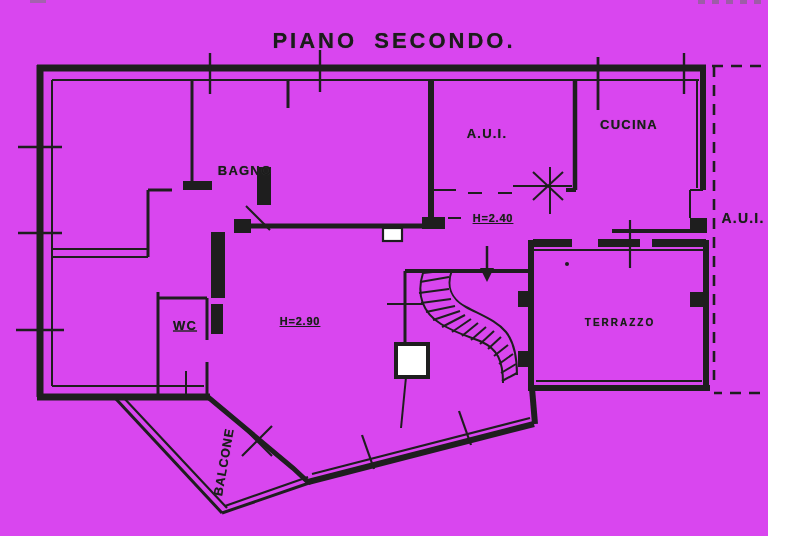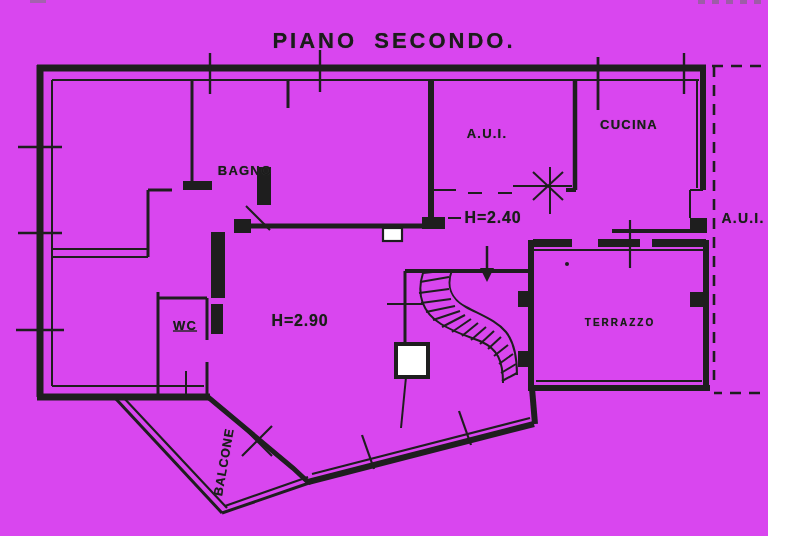--- a/index.html
+++ b/index.html
@@ -4,21 +4,21 @@
 <style>
   html,body{margin:0;padding:0;background:#ffffff;}
   .page{position:relative;width:768px;height:536px;background:#d946ef;overflow:hidden;
         font-family:"Liberation Sans", sans-serif;}
   svg{position:absolute;left:0;top:0;}
   .label{position:absolute;transform:translate(-50%,-50%);font-weight:bold;
          font-size:13px;letter-spacing:1.2px;color:#1b1b1b;white-space:nowrap;
          text-shadow:0 0 .7px #444;}
   .title{font-size:22px;letter-spacing:3px;word-spacing:8px;}
   .terr{font-size:10px;letter-spacing:2px;}
-  .h-ann{font-size:16px;letter-spacing:.8px;}
+  .h-ann{font-size:11px;letter-spacing:.8px;text-decoration:underline;}
   .balcone{font-size:12.5px;letter-spacing:1px;transform:translate(-50%,-50%) rotate(-80deg);}
   .aui-r{font-size:14px;}
   .artifact{position:absolute;filter:blur(.7px);opacity:.55;}
   .a1{left:698px;top:0;width:100px;height:4px;
       background:repeating-linear-gradient(90deg,#6f6f6f 0 7px,transparent 7px 14px);}
   .a2{left:30px;top:0;width:16px;height:3px;background:#7a7a7a;}
 </style>
 </head>
 <body>
 

